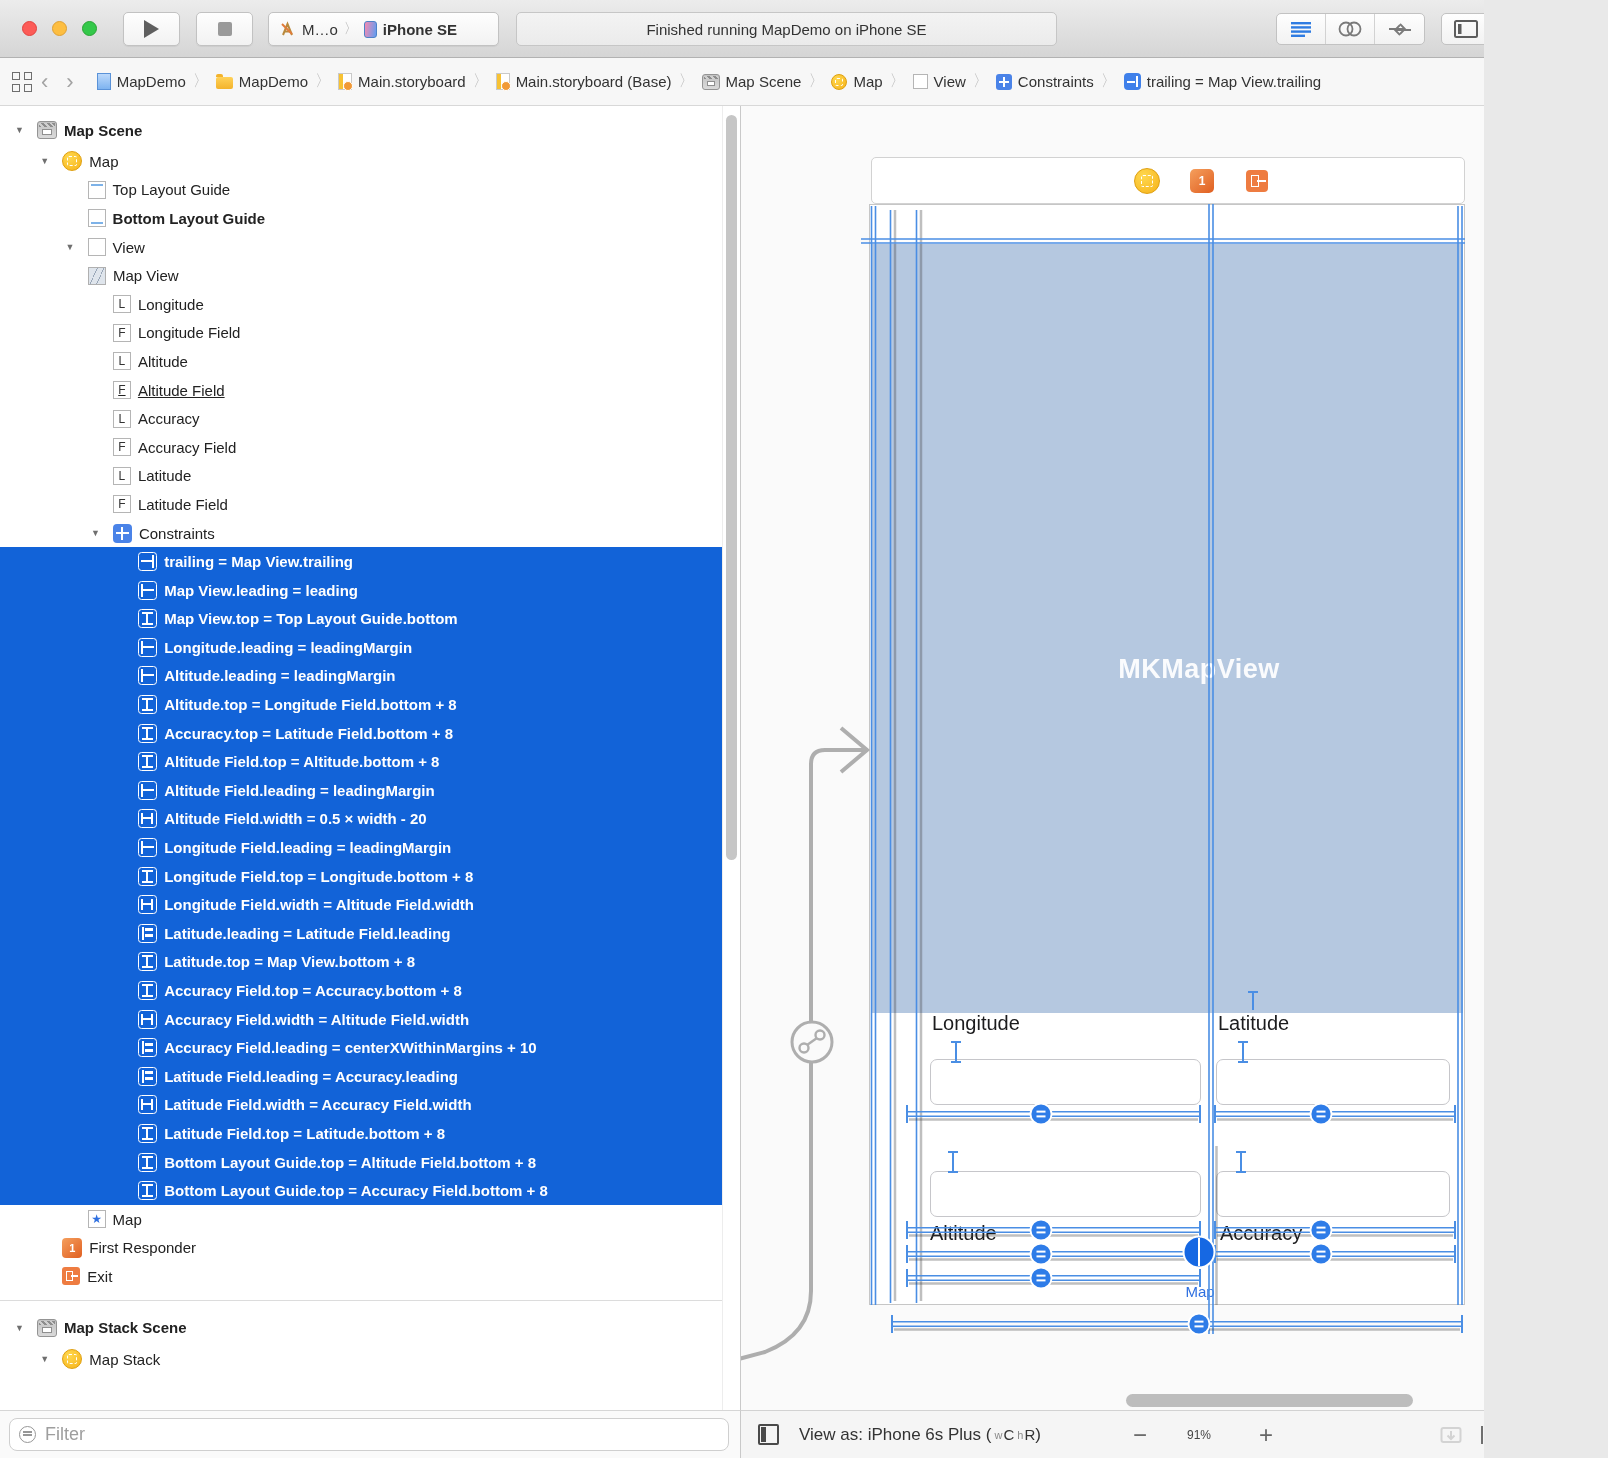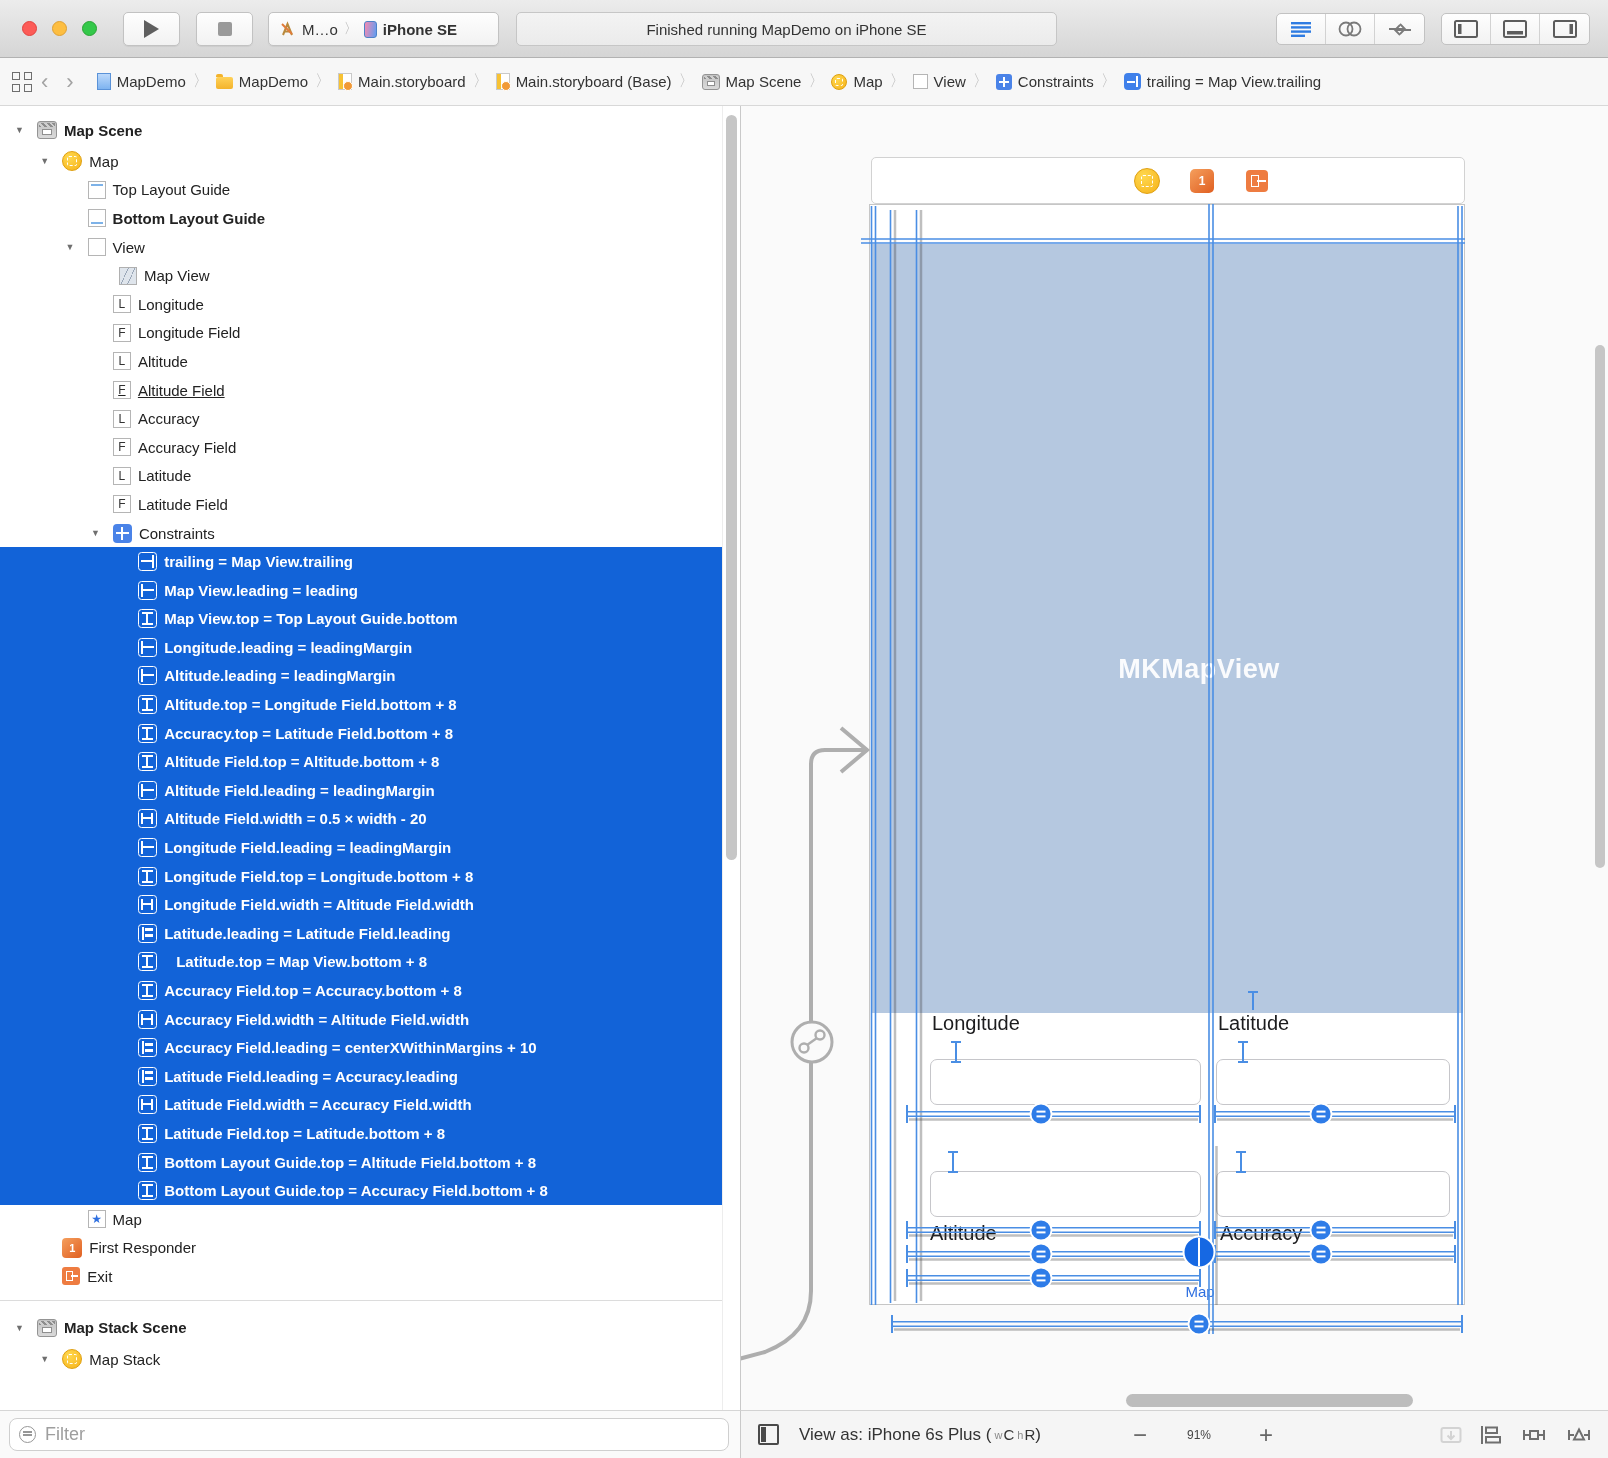--- a/index.html
+++ b/index.html
@@ -1,16 +1,16 @@
 <!DOCTYPE html>
 <html><head>
 <meta charset="utf-8">
 <style>
   html,body{margin:0;padding:0;background:#e9e9e9;}
-  #app{position:relative;width:1608px;height:1458px;overflow:hidden;background:#fff;
+  #app{position:relative;width:1484px;height:1458px;overflow:hidden;background:#fff;
        font-family:"Liberation Sans",sans-serif;-webkit-font-smoothing:antialiased;}
   
   #titlebar{position:absolute;left:0;top:0;width:1608px;height:58px;
     background:linear-gradient(#ececec,#d5d5d5);border-bottom:1px solid #b2b2b2;box-sizing:border-box;}
   .tl{position:absolute;top:21px;width:15px;height:15px;border-radius:50%;box-sizing:border-box;}
   .tl.red{left:22px;background:#fc5b57;border:1px solid #e2423e;}
   .tl.yellow{left:52px;background:#fdbe41;border:1px solid #dfa033;}
   .tl.green{left:82px;background:#34c84a;border:1px solid #2aa334;}
   .tbtn{position:absolute;top:12px;height:34px;border-radius:5px;border:1px solid #c2c2c2;
     background:linear-gradient(#fefefe,#f2f2f2);box-shadow:0 1px 1px rgba(0,0,0,.06);
@@ -314,21 +314,21 @@
         </div>
         <div class="row" style="padding-left: 87.6px; font-weight: bold;">
           <span class="tico t-blg"></span>
           <span class="lbl">Bottom Layout Guide</span>
         </div>
         <div class="row" style="padding-left: 87.6px;">
           <span class="tri" style="left: 65.6px;">▼</span>
           <span class="tico t-view"></span>
           <span class="lbl">View</span>
         </div>
-        <div class="row" style="padding-left: 119px;">
+        <div class="row" style="padding-left: 88px;">
           <span class="tico t-mapview"></span>
           <span class="lbl">Map View</span>
         </div>
         <div class="row" style="padding-left: 112.9px;">
           <span class="tico t-letter" data-ch="L"></span>
           <span class="lbl">Longitude</span>
         </div>
         <div class="row" style="padding-left: 112.9px;">
           <span class="tico t-letter" data-ch="F"></span>
           <span class="lbl">Longitude Field</span>
@@ -411,21 +411,21 @@
           <span class="lbl">Longitude Field.top = Longitude.bottom + 8</span>
         </div>
         <div class="row sel" style="padding-left: 138.2px;">
           <span class="cico cg-width"></span>
           <span class="lbl">Longitude Field.width = Altitude Field.width</span>
         </div>
         <div class="row sel" style="padding-left: 138.2px;">
           <span class="cico cg-align"></span>
           <span class="lbl">Latitude.leading = Latitude Field.leading</span>
         </div>
-        <div class="row sel" style="padding-left: 138.2px; gap: 12px;">
+        <div class="row sel" style="padding-left: 138.2px;">
           <span class="cico cg-vspace"></span>
           <span class="lbl">Latitude.top = Map View.bottom + 8</span>
         </div>
         <div class="row sel" style="padding-left: 138.2px;">
           <span class="cico cg-vspace"></span>
           <span class="lbl">Accuracy Field.top = Accuracy.bottom + 8</span>
         </div>
         <div class="row sel" style="padding-left: 138.2px;">
           <span class="cico cg-width"></span>
           <span class="lbl">Accuracy Field.width = Altitude Field.width</span>

